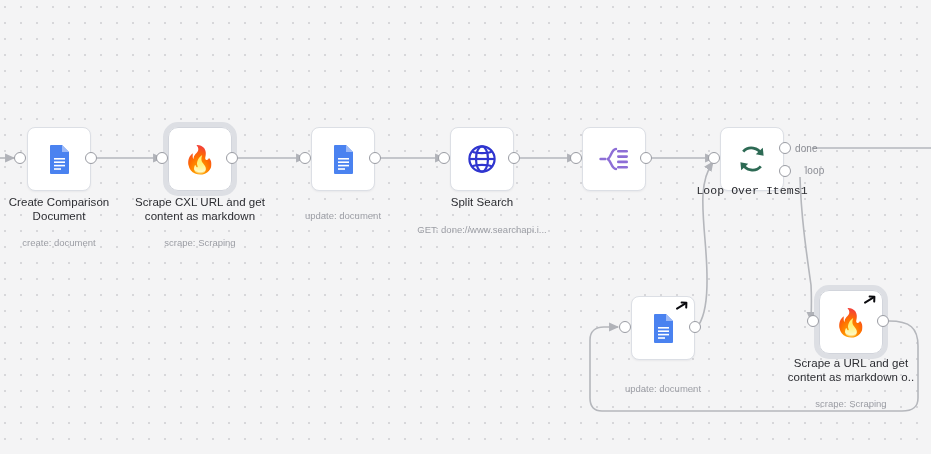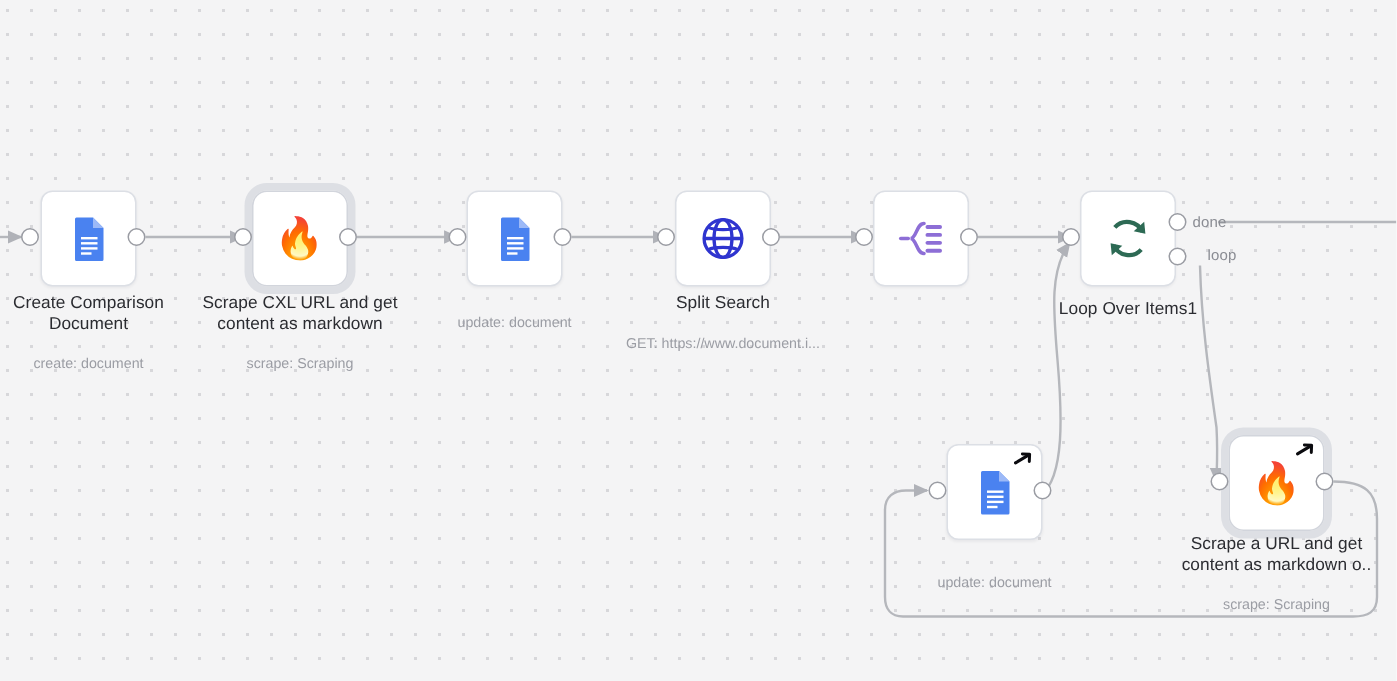--- a/index.html
+++ b/index.html
@@ -179,21 +179,21 @@
         <line x1="4.6" y1="17" x2="29.4" y2="17"></line>
         <path d="M7.2 9.6 C11 11.6 23 11.6 26.8 9.6"></path>
         <path d="M7.2 24.4 C11 22.4 23 22.4 26.8 24.4"></path>
       </svg>
     </span>
   </div>
   <div class="port" style="left:438px; top:152px;"></div>
   <div class="port" style="left:508px; top:152px;"></div>
   <div class="caption" style="left:407px; top:196px;">
     <div class="title">Split Search</div>
-    <div class="sub">GET: https://www.document.i...</div>
+    <div class="sub">GET: done://www.searchapi.i...</div>
   </div>
 
   <div class="node" style="left:582px; top:127px;">
     <span class="glyph">
       <svg viewBox="0 0 34 34" xmlns="http://www.w3.org/2000/svg">
         <g stroke="#8d6ed6" stroke-width="2.4" fill="none" stroke-linecap="round">
           <line x1="3.5" y1="17" x2="8.5" y2="17"></line>
           <path d="M19 7 C14 7 14 17 10 17 C14 17 14 27 19 27"></path>
         </g>
         <g fill="#8d6ed6">
@@ -220,21 +220,21 @@
           <path d="M6.2 28.2 L5.4 20.2 L13.2 21.8 z"></path>
         </g>
       </svg>
     </span>
   </div>
   <div class="port" style="left:708px; top:152px;"></div>
   <div class="port" style="left:779px; top:142px;"></div>
   <div class="port-label" style="left:795px; top:143px;">done</div>
   <div class="port" style="left:779px; top:165px;"></div>
   <div class="port-label" style="left:793px; top:165px;margin-left:12px;">loop</div>
-  <div class="caption" style="left:677px; top:200px;">
+  <div class="caption" style="left:677px; top:184px;font-family:Liberation Mono, monospace;">
     <div class="title">Loop Over Items1</div>
     <div class="sub"></div>
   </div>
 
   <div class="node" style="left:631px; top:296px;">
     <span class="glyph">
       <svg viewBox="0 0 34 34" xmlns="http://www.w3.org/2000/svg">
         <path d="M8 3h12l7 7v21a1 1 0 0 1-1 1H9a1 1 0 0 1-1-1V4a1 1 0 0 1 1-1z" fill="#4a82f0"></path>
         <path d="M20 3l7 7h-7z" fill="#9cb9f7"></path>
         <g fill="#ffffff">

